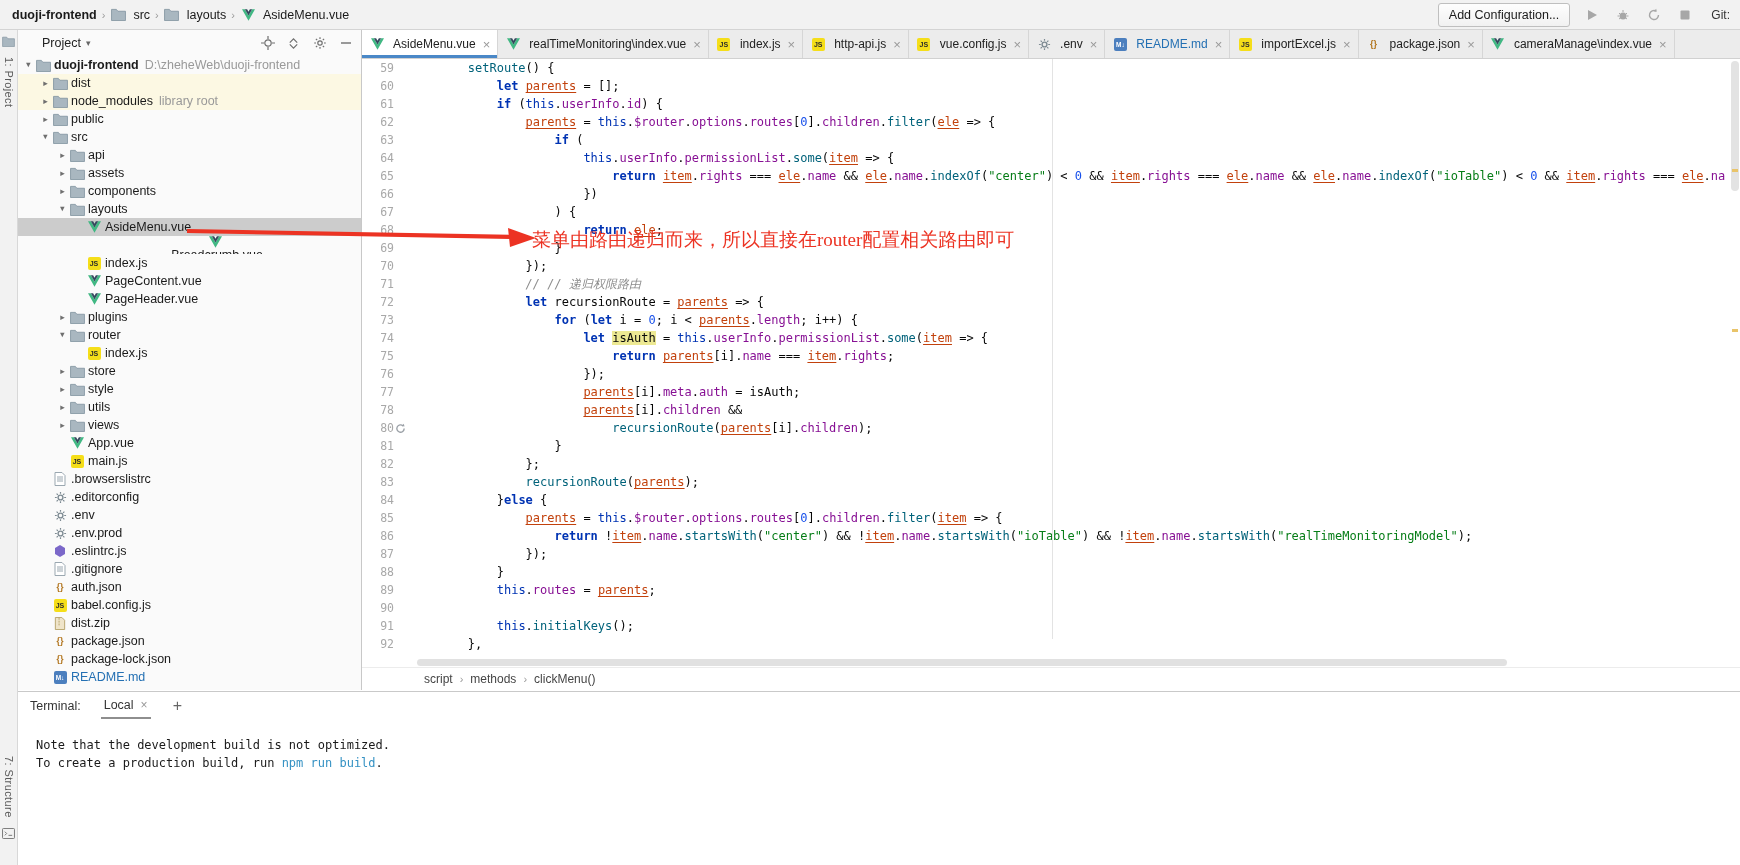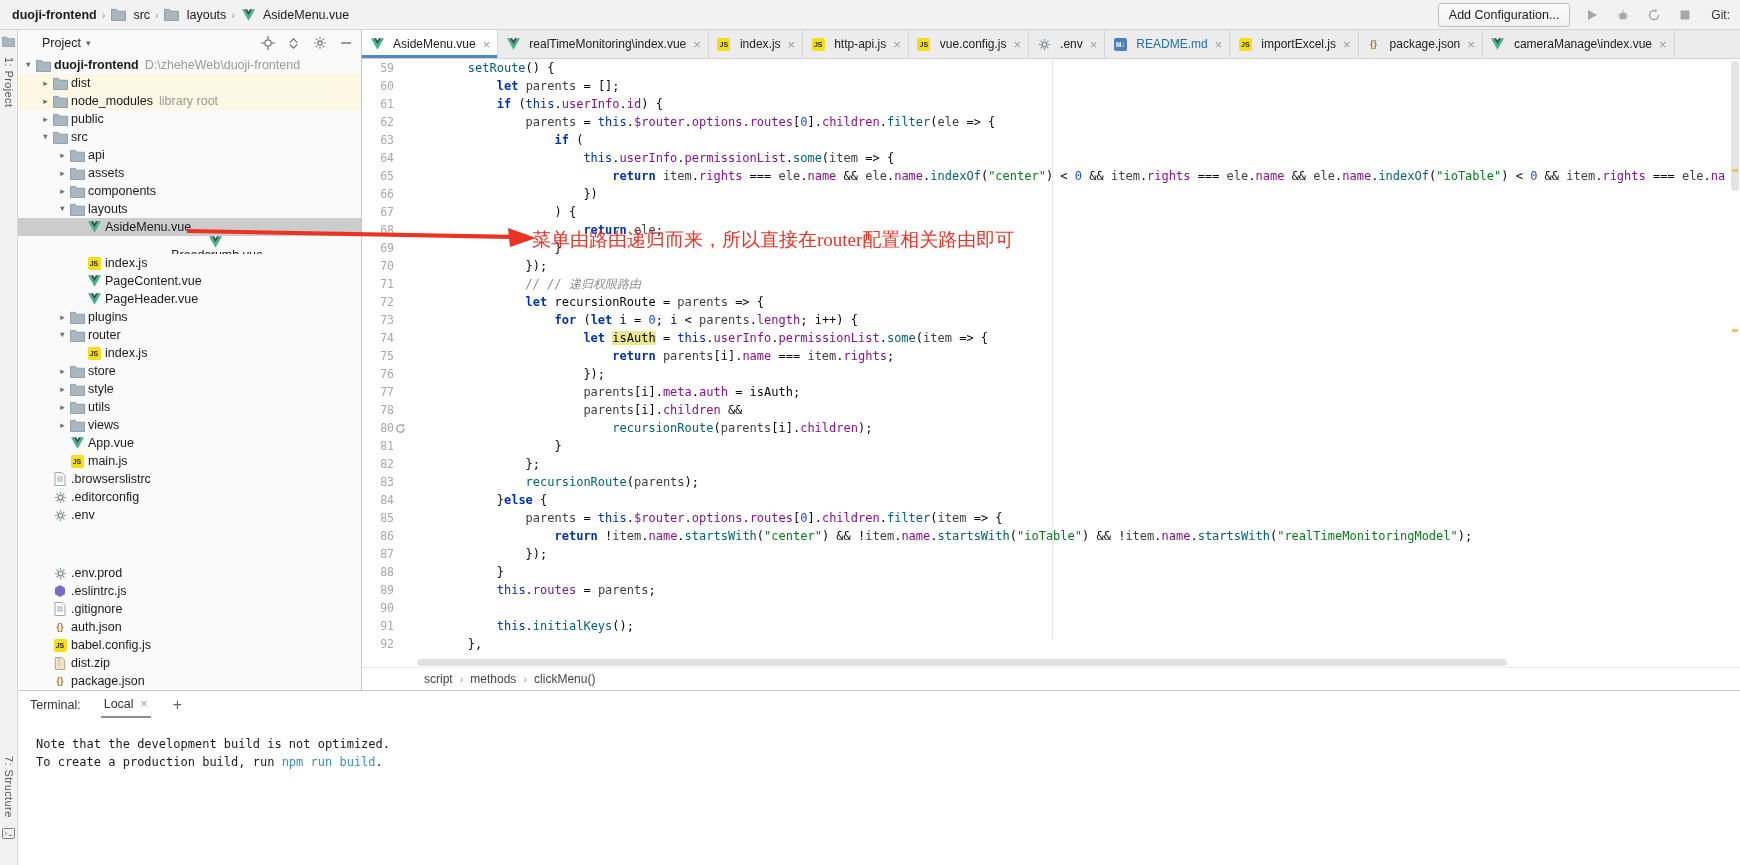--- a/index.html
+++ b/index.html
@@ -21,21 +21,21 @@
   .git-label{font-size:12px;color:#333;margin-left:4px;white-space:nowrap;}
 
   
   .app-row{display:flex;height:835px;}
   .stripe{width:18px;min-width:18px;background:#F2F2F2;border-right:1px solid #D8D8D8;
           display:flex;flex-direction:column;align-items:center;justify-content:space-between;
           padding:6px 0 26px;box-sizing:border-box;}
   .stripe-top,.stripe-bottom{display:flex;flex-direction:column;align-items:center;gap:10px;}
   .vtext{writing-mode:vertical-rl;font-size:11px;color:#5a5a5a;letter-spacing:.4px;white-space:nowrap;}
 
-  .content-col{flex:1;display:flex;flex-direction:column;min-width:0;}
+  .content-col{flex:1;display:flex;flex-direction:column;min-width:0;justify-content:space-between;}
   .main-split{display:flex;height:660px;min-height:660px;}
 
   
   .project-panel{width:344px;min-width:344px;background:#FAFAFA;border-right:1px solid #C8C8C8;
                  display:flex;flex-direction:column;box-sizing:border-box;overflow:hidden;}
   .panel-header{height:26px;min-height:26px;display:flex;align-items:center;padding:0 8px 0 24px;gap:5px;}
   .panel-title{font-size:12.5px;color:#222;}
   .panel-caret{font-size:9px;color:#666;}
   .ph-icons{margin-left:auto;display:flex;gap:11px;align-items:center;}
   .ph-icon{display:inline-flex;width:15px;height:15px;align-items:center;justify-content:center;}
@@ -72,21 +72,21 @@
   .gslot{width:16px;min-width:16px;display:inline-flex;align-items:center;justify-content:center;}
   .ltext{white-space:pre;}
   .tk-pl{color:#080808;}
   .tk-k{color:#0033B3;font-weight:700;}
   .tk-kt{color:#0033B3;font-weight:400;}
   .tk-fld{color:#871094;}
   .tk-fn{color:#00627A;}
   .tk-num{color:#1750EB;}
   .tk-str{color:#067D17;}
   .tk-cm{color:#8C8C8C;font-style:italic;}
-  .tk-u{color:#404040;text-underline-offset:2px;}
+  .tk-u{color:#c2410c;text-decoration:underline;text-underline-offset:2px;}
   .tk-hl{color:#080808;background:#EDE993;}
   .mguide{position:absolute;top:0;bottom:28px;left:690px;width:1px;background:#E3E3E3;}
   .hscroll{position:absolute;left:55px;width:1090px;height:7px;bottom:1px;background:#D9D9D9;border-radius:4px;opacity:.8;}
   .vscroll{position:absolute;right:1px;top:2px;width:8px;height:130px;background:#E3E3E3;border-radius:4px;}
   .stripe-mark{position:absolute;right:2px;width:6px;height:3px;background:#E9C46A;}
 
   .editor-breadcrumb{height:22px;min-height:22px;display:flex;align-items:center;padding-left:62px;gap:7px;
                      font-size:12px;color:#454545;border-top:1px solid #ECECEC;background:#fff;}
   .eb-sep{color:#9a9a9a;font-size:11px;}
 
@@ -457,21 +457,21 @@
             <div class="tree-row" style="padding-left: 21px;">
               <span class="chev hid"></span>
               <span class="fico">
                 <svg width="13" height="13" viewBox="0 0 14 14">
                   <circle cx="7" cy="7" r="2.6" fill="none" stroke="#7E8B93" stroke-width="1.5"></circle>
                   <path d="M7 1v2M7 11v2M1 7h2M11 7h2M2.8 2.8l1.4 1.4M9.8 9.8l1.4 1.4M11.2 2.8L9.8 4.2M4.2 9.8l-1.4 1.4" stroke="#7E8B93" stroke-width="1.3"></path>
                 </svg>
               </span>
               <span class="tlabel">.env</span>
             </div>
-            <div class="tree-row" style="padding-left: 21px; margin-top: 40px;">
+            <div class="tree-row" style="padding-left: 21px;">
               <span class="chev hid"></span>
               <span class="fico">
                 <svg width="13" height="13" viewBox="0 0 14 14">
                   <circle cx="7" cy="7" r="2.6" fill="none" stroke="#7E8B93" stroke-width="1.5"></circle>
                   <path d="M7 1v2M7 11v2M1 7h2M11 7h2M2.8 2.8l1.4 1.4M9.8 9.8l1.4 1.4M11.2 2.8L9.8 4.2M4.2 9.8l-1.4 1.4" stroke="#7E8B93" stroke-width="1.3"></path>
                 </svg>
               </span>
               <span class="tlabel">.env.prod</span>
             </div>
             <div class="tree-row" style="padding-left: 21px;">

